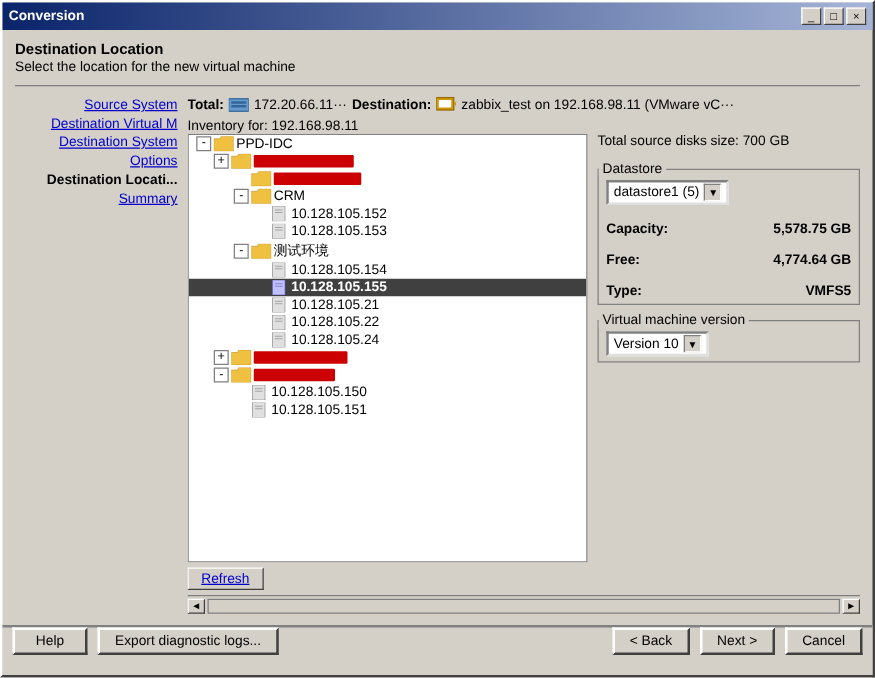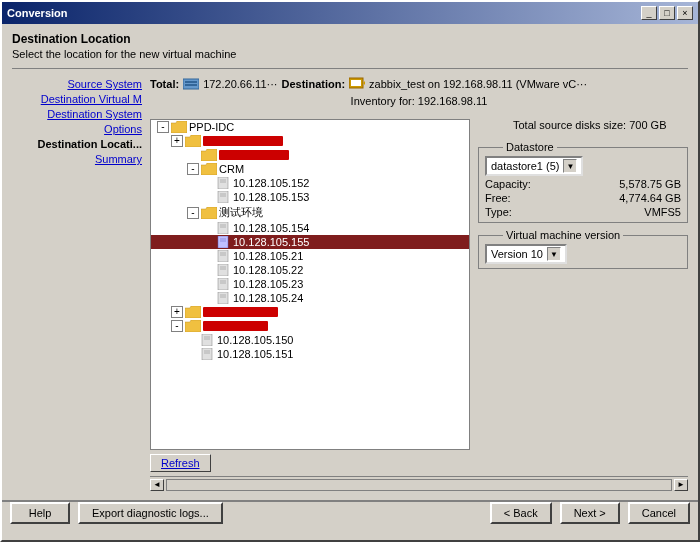--- a/index.html
+++ b/index.html
@@ -133,22 +133,21 @@
       white-space: nowrap;
       overflow: hidden;
     }
 
     .source-dest-bar .label {
       font-weight: bold;
     }
 
     .inventory-bar {
       font-size: 11px;
-      margin-bottom: 12px;
-      text-align: center;
+      margin-bottom: 0;
     }
 
     .content-panels {
       display: flex;
       flex: 1;
       gap: 8px;
       overflow: hidden;
     }
 
     
@@ -163,22 +162,23 @@
     .tree-item {
       display: flex;
       align-items: center;
       padding: 1px 2px;
       cursor: pointer;
       white-space: nowrap;
       font-size: 11px;
     }
 
     .tree-item.selected {
-      background: #7f1d1d;
+      background: #404040;
       color: white;
+      font-weight: bold;
     }
 
     .tree-indent {
       display: inline-block;
     }
 
     .tree-toggle {
       display: inline-block;
       width: 12px;
       height: 12px;
@@ -236,44 +236,44 @@
       width: 210px;
       flex-shrink: 0;
       display: flex;
       flex-direction: column;
       gap: 6px;
     }
 
     .total-size {
       font-size: 11px;
       margin-bottom: 4px;
-      margin-left: 35px;
     }
 
     .group-box {
       border: 1px solid #808080;
       padding: 4px 6px;
       position: relative;
       margin-top: 6px;
     }
 
     .group-box-title {
       position: absolute;
       top: -7px;
-      left: 24px;
+      left: 0;
       background: #d4d0c8;
       padding: 0 3px;
       font-size: 11px;
     }
 
     .info-row {
       display: flex;
       justify-content: space-between;
       font-size: 11px;
-      margin-top: 2px;
+      margin-top: 13px;
+      font-weight: bold;
     }
 
     .info-label {
       color: #000;
     }
 
     .info-value {
       color: #000;
       text-align: right;
     }
@@ -587,32 +587,20 @@
                 <span class="doc-icon">
                   <svg viewBox="0 0 14 12">
                       <rect x="1" y="0" width="10" height="12" fill="#e0e0e0" stroke="#808080" stroke-width="0.5"></rect>
                       <line x1="3" y1="3" x2="9" y2="3" stroke="#808080" stroke-width="0.5"></line>
                       <line x1="3" y1="5" x2="9" y2="5" stroke="#808080" stroke-width="0.5"></line>
                     </svg>
                 </span>
                 <span>10.128.105.22</span>
               </div>
 
-              <div class="tree-item">
-                <span class="tree-indent" style="width:50px;"></span>
-                <span class="tree-toggle empty"></span>
-                <span class="doc-icon">
-                  <svg viewBox="0 0 14 12">
-                      <rect x="1" y="0" width="10" height="12" fill="#e0e0e0" stroke="#808080" stroke-width="0.5"></rect>
-                      <line x1="3" y1="3" x2="9" y2="3" stroke="#808080" stroke-width="0.5"></line>
-                      <line x1="3" y1="5" x2="9" y2="5" stroke="#808080" stroke-width="0.5"></line>
-                    </svg>
-                </span>
-                <span>10.128.105.23</span>
-              </div>
 
               <div class="tree-item">
                 <span class="tree-indent" style="width:50px;"></span>
                 <span class="tree-toggle empty"></span>
                 <span class="doc-icon">
                   <svg viewBox="0 0 14 12">
                       <rect x="1" y="0" width="10" height="12" fill="#e0e0e0" stroke="#808080" stroke-width="0.5"></rect>
                       <line x1="3" y1="3" x2="9" y2="3" stroke="#808080" stroke-width="0.5"></line>
                       <line x1="3" y1="5" x2="9" y2="5" stroke="#808080" stroke-width="0.5"></line>
                     </svg>

